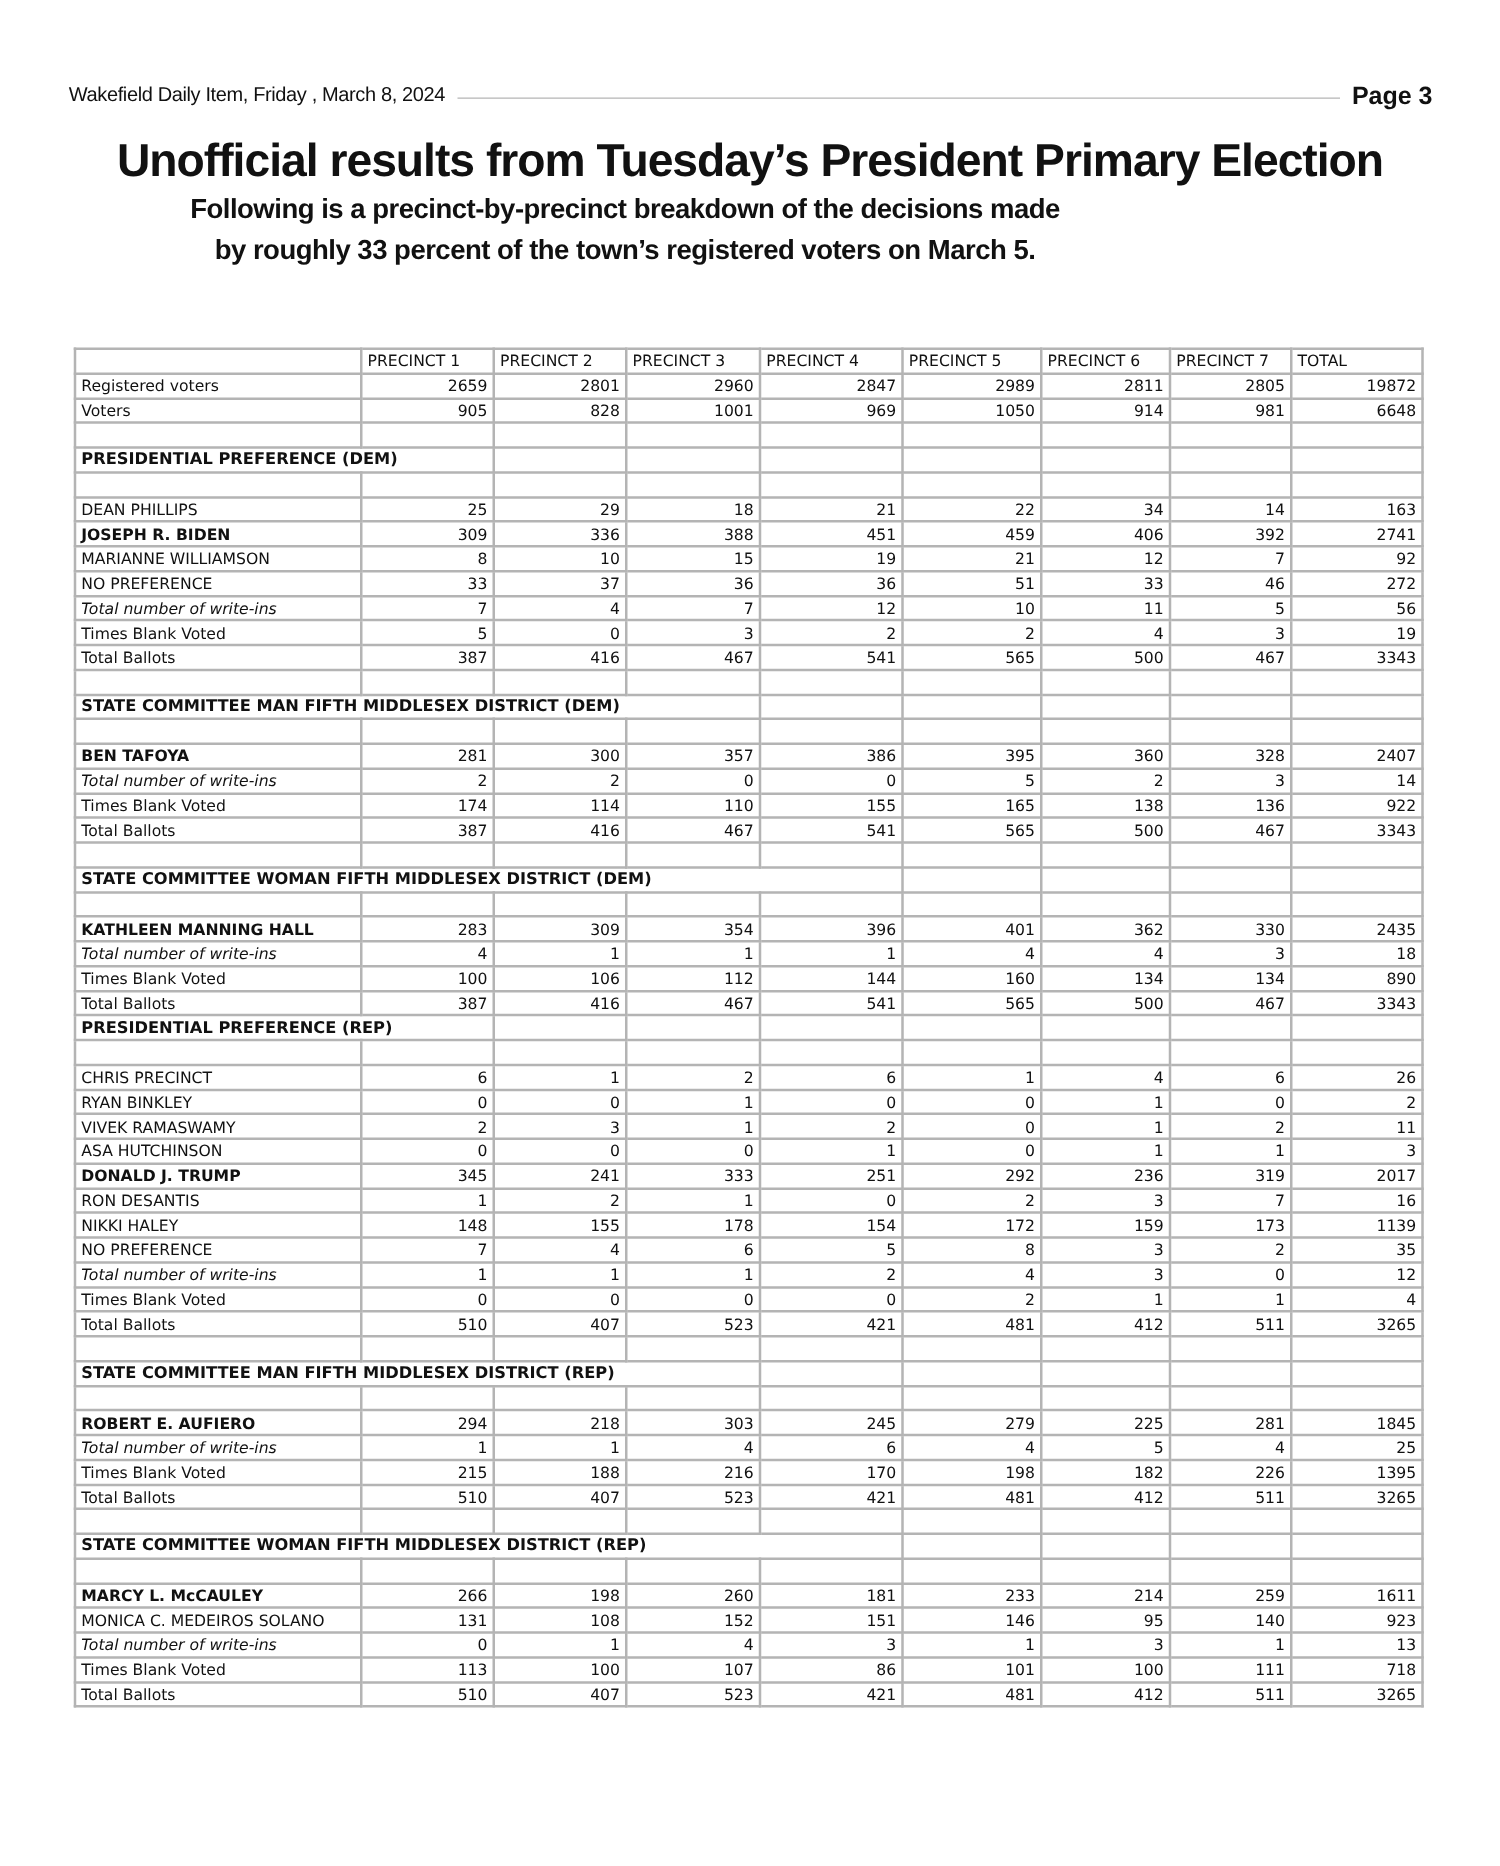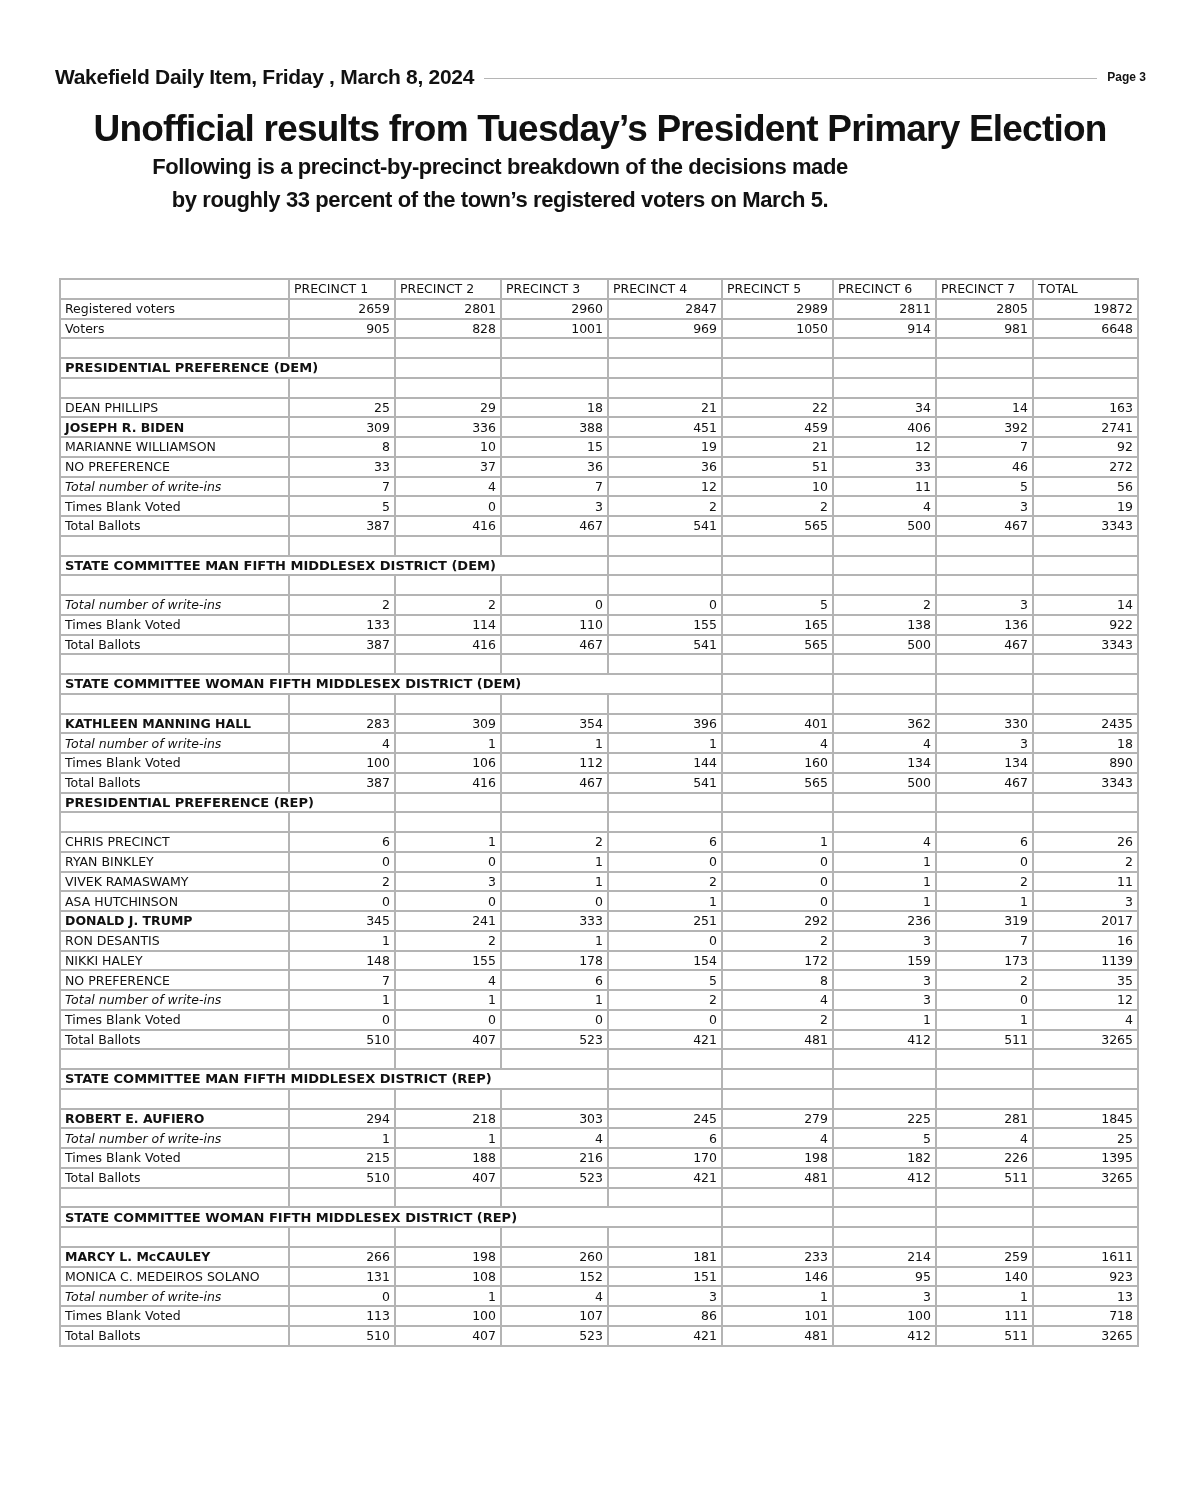--- a/index.html
+++ b/index.html
@@ -1,20 +1,20 @@
 <!DOCTYPE html>
 <html><head>
 <meta charset="utf-8">
 <style>
   html, body { margin: 0; padding: 0; background: #ffffff; }
   body { width: 1200px; height: 1493px; position: relative; font-family: "Liberation Sans", sans-serif; color: #111; }
   .masthead { position: absolute; left: 55px; top: 66px; width: 1091px; height: 22px; display: flex; align-items: center; }
-  .masthead .left { font-weight: bold; font-size: 21px; white-space: nowrap; letter-spacing: -0.3px; }
+  .masthead .left { font-weight: normal; font-size: 16px; white-space: nowrap; letter-spacing: -0.3px; }
   .masthead .rule { flex: 1; height: 0; border-top: 1.5px solid #b5b5b5; margin: 3px 10px 0 10px; }
-  .masthead .right { font-weight: bold; font-size: 12px; white-space: nowrap; }
+  .masthead .right { font-weight: bold; font-size: 20px; white-space: nowrap; }
   .headline { position: absolute; left: 0; top: 108px; width: 1200px; text-align: center; font-weight: bold; font-size: 37px; letter-spacing: -0.8px; }
   .subhead { position: absolute; left: 0; width: 1000px; text-align: center; font-weight: bold; font-size: 22px; letter-spacing: -0.4px; }
   .sub1 { top: 154px; }
   .sub2 { top: 187px; }
   table.results { position: absolute; left: 59px; top: 238px; border-collapse: collapse; table-layout: fixed; width: 1078px; font-family: "DejaVu Sans", sans-serif; font-size: 12.5px; margin-top: 40px; }
   table.results td { border: 2px solid #b4b4b4; height: 17.75px; padding: 0 4px; line-height: 17px; white-space: nowrap; overflow: visible; }
   table.results td.num { text-align: right; }
   table.results td.hdr { text-align: left; }
   tr.heading-row td.label { font-weight: bold; font-size: 13px; }
   td.bold { font-weight: bold; }
@@ -224,33 +224,44 @@
         <td></td>
         <td></td>
         <td></td>
         <td></td>
         <td></td>
         <td></td>
         <td></td>
         <td></td>
       </tr>
       <tr>
+        <td class="bold">BEN TAFOYA</td>
+        <td class="num">281</td>
+        <td class="num">300</td>
+        <td class="num">357</td>
+        <td class="num">386</td>
+        <td class="num">395</td>
+        <td class="num">360</td>
+        <td class="num">328</td>
+        <td class="num">2407</td>
+      </tr>
+      <tr>
         <td class="italic">Total number of write-ins</td>
         <td class="num">2</td>
         <td class="num">2</td>
         <td class="num">0</td>
         <td class="num">0</td>
         <td class="num">5</td>
         <td class="num">2</td>
         <td class="num">3</td>
         <td class="num">14</td>
       </tr>
       <tr class="sep-above">
         <td>Times Blank Voted</td>
-        <td class="num">133</td>
+        <td class="num">174</td>
         <td class="num">114</td>
         <td class="num">110</td>
         <td class="num">155</td>
         <td class="num">165</td>
         <td class="num">138</td>
         <td class="num">136</td>
         <td class="num">922</td>
       </tr>
       <tr>
         <td>Total Ballots</td>

